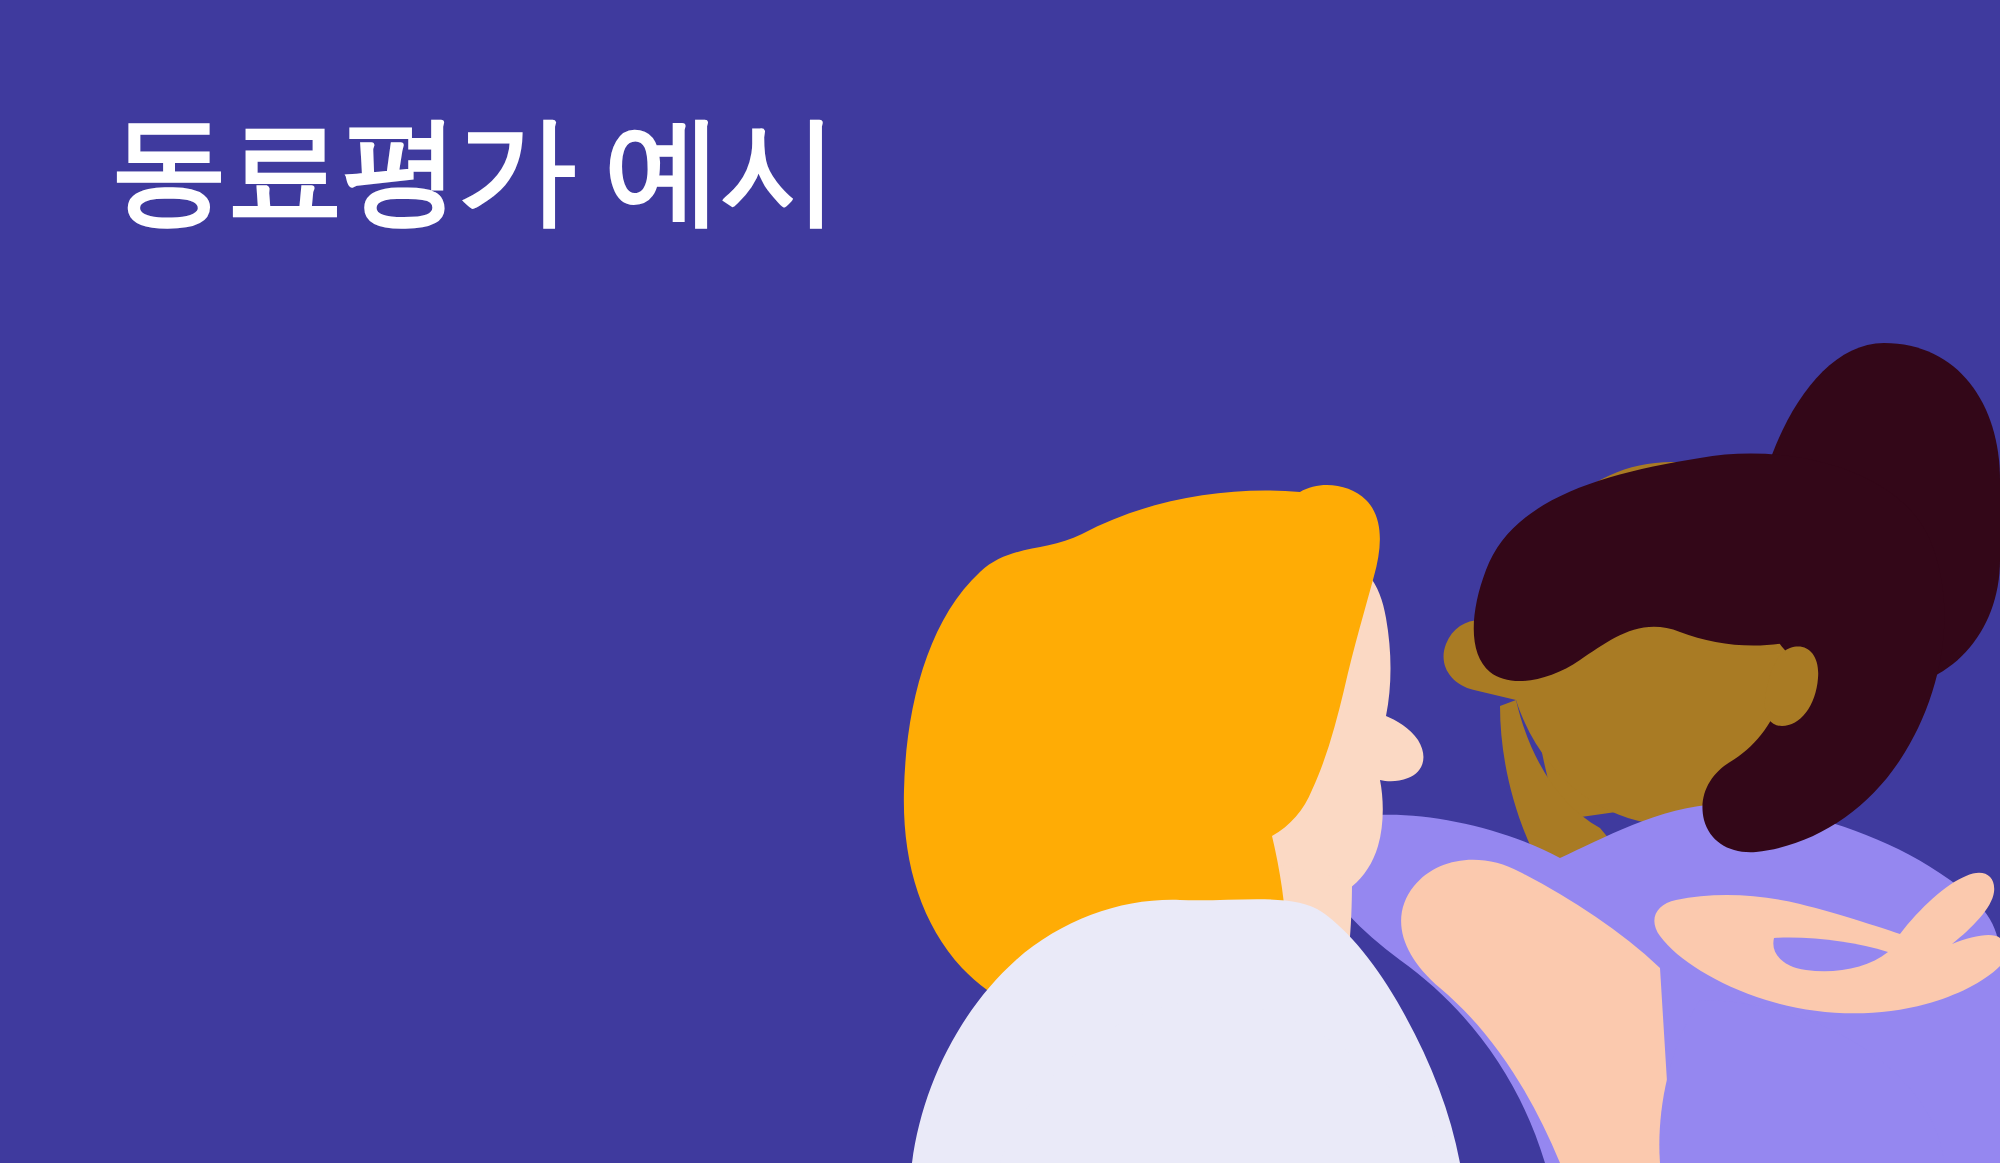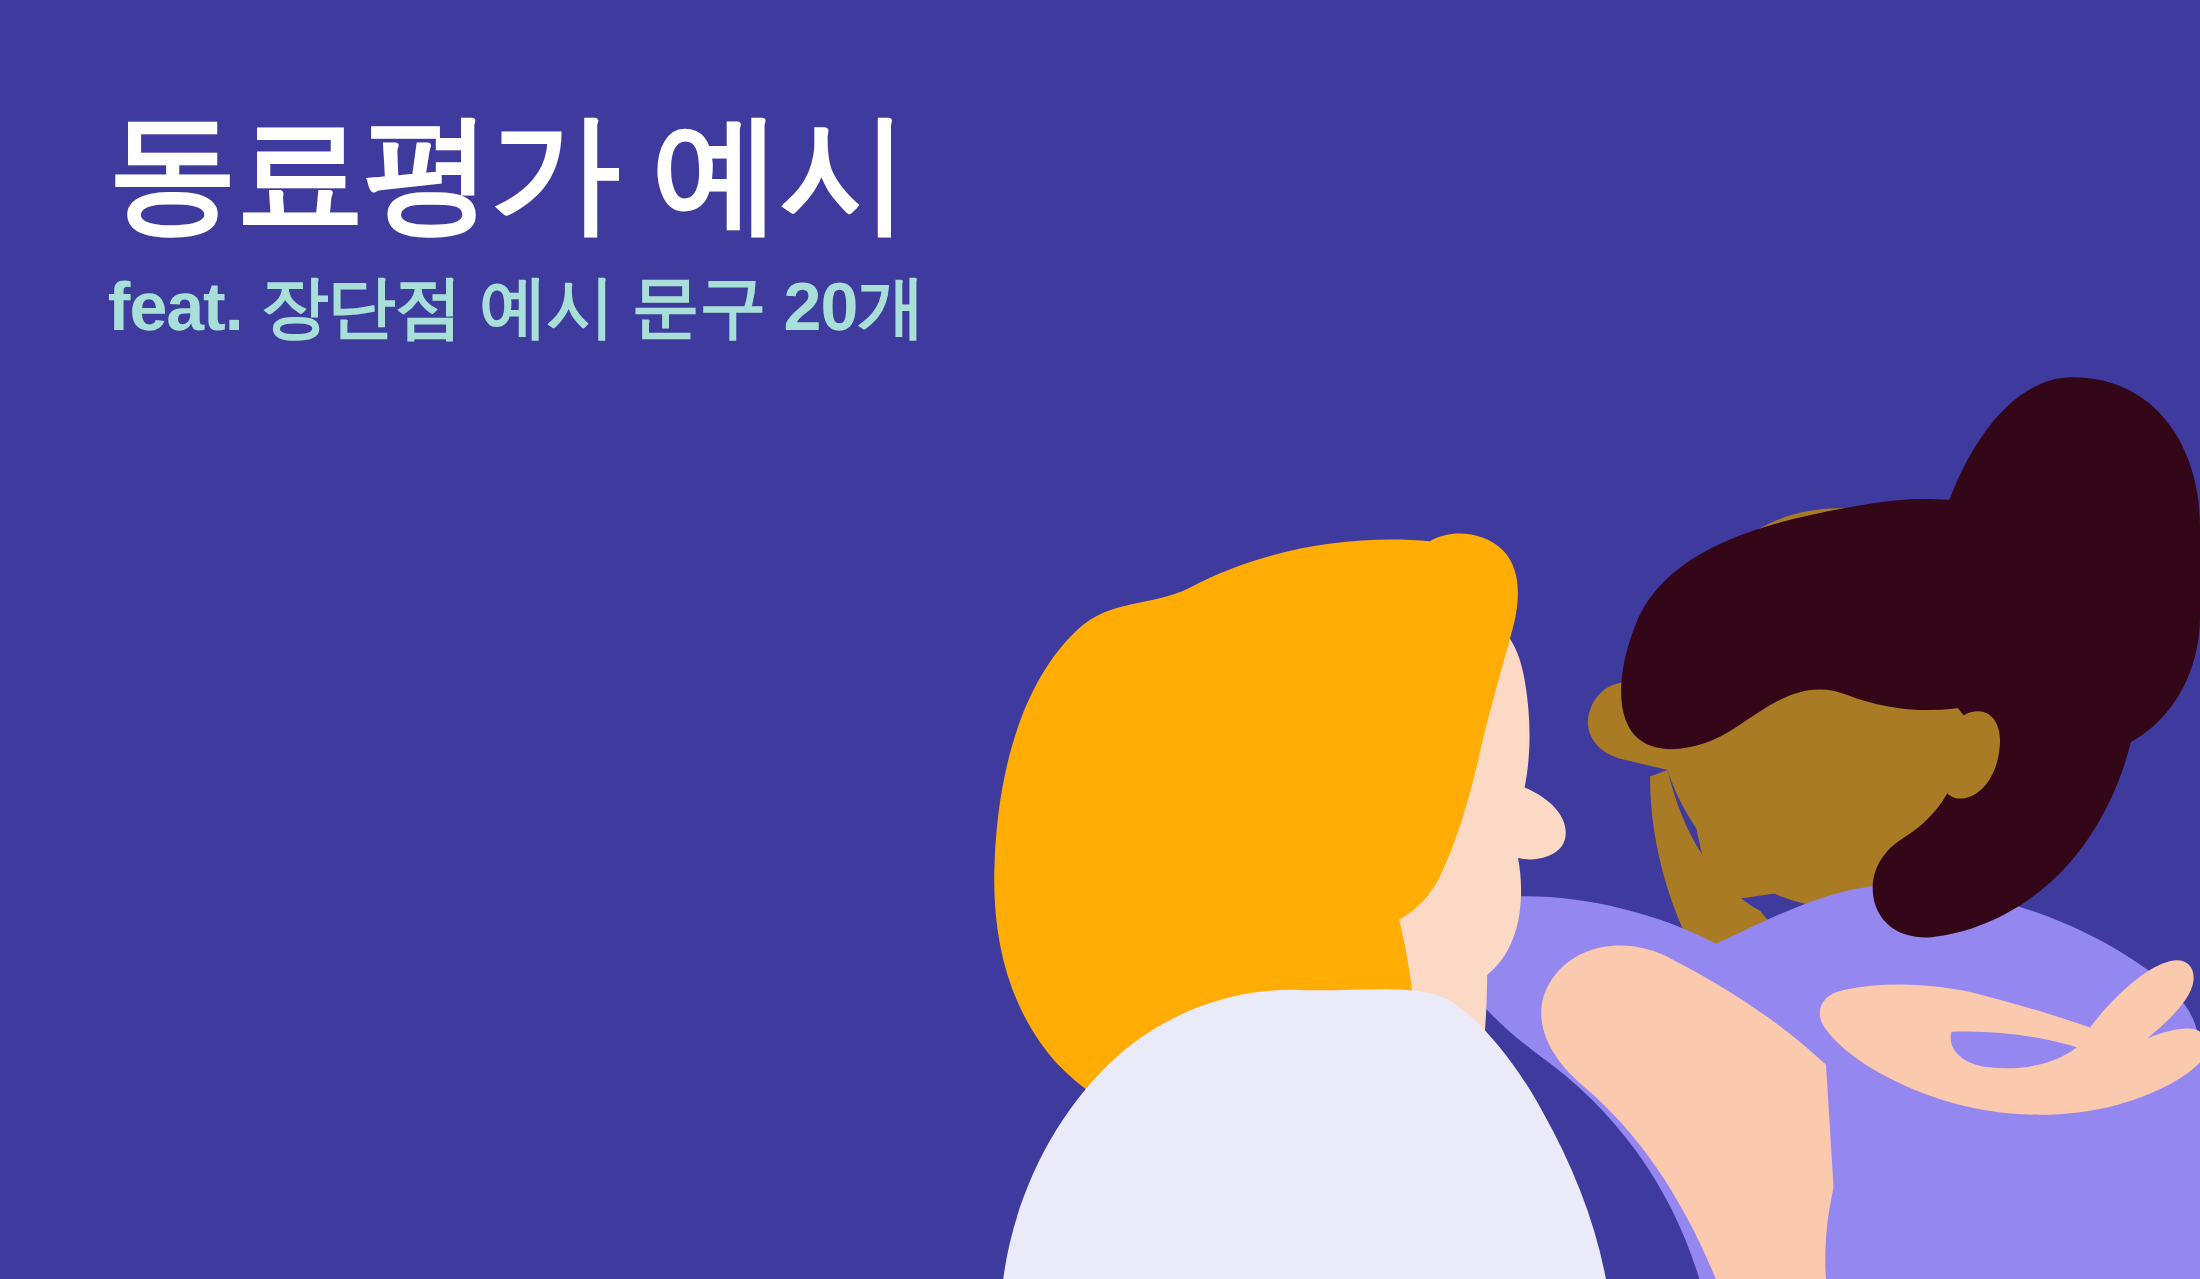--- a/index.html
+++ b/index.html
@@ -19,21 +19,21 @@
 
   
   .text-block {
     position: absolute;
     left: 98px;
     top: 96px;
     z-index: 40;
     pointer-events: none;
   }
   .headline {
-    margin: 0;
+    margin: 12px;
     color: #FFFFFF;
     font-size: 118px;
     line-height: 1.05;
     font-weight: 700;
     letter-spacing: -2px;
     white-space: nowrap;
   }
   .subhead {
     margin: 26px 0 0 0;
     color: #A8DFD8;
@@ -219,16 +219,15 @@
                    L 1000 1163
                    C 1020 1100, 1090 1012, 1200 1000 Z"></path>
         </g>
 
       </g>
     </svg>
   </div>
 
   <div class="text-block">
     <h1 class="headline">동료평가 예시</h1>
-    <p class="subhead">feat. 장단점 예시 문구 20개</p>
   </div>
 
 </div>
 
 </body></html>

